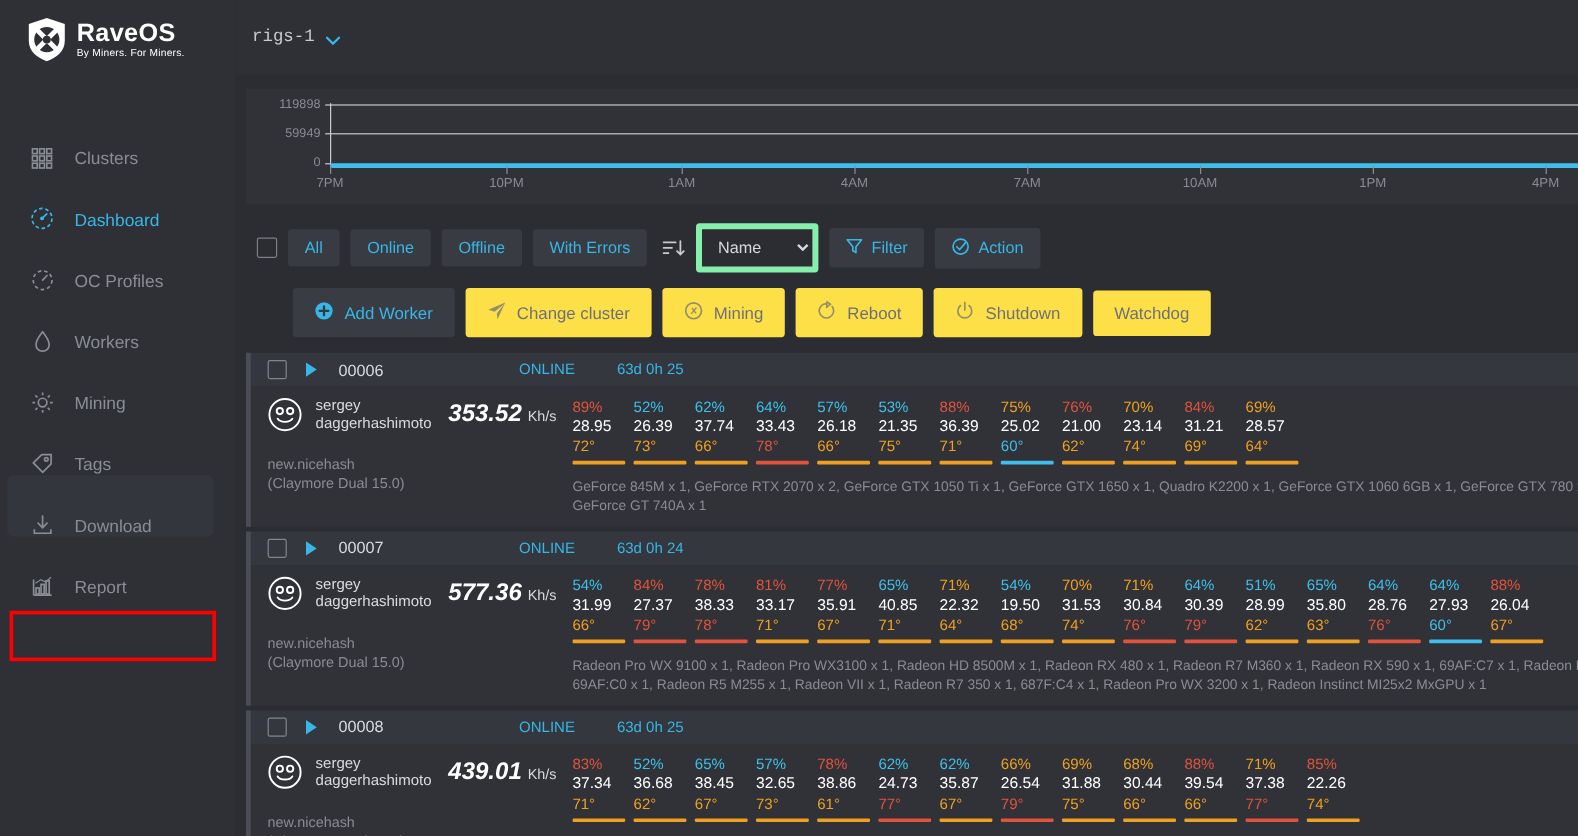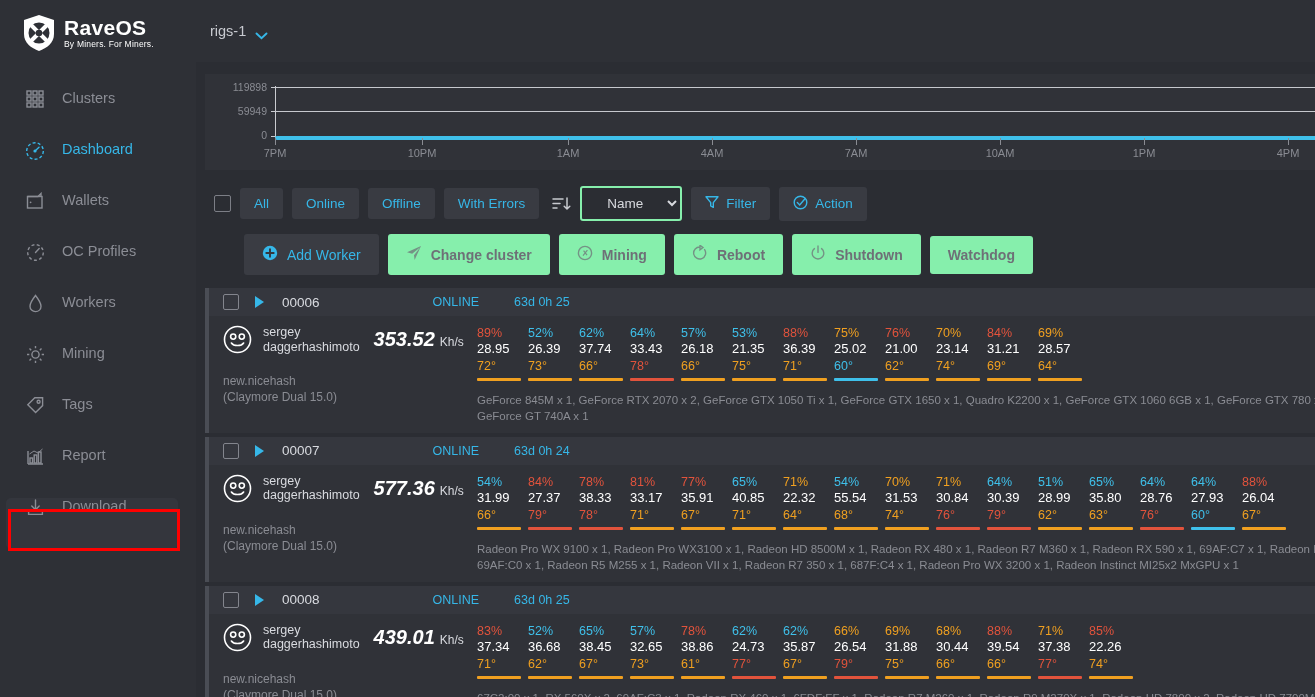--- a/index.html
+++ b/index.html
@@ -19,21 +19,21 @@
     position: relative;
   }
   .logo-wrap { padding: 14px 0 0 22px; display: flex; align-items: center; gap: 8px; }
   .logo-shield { width: 34px; height: 38px; flex: 0 0 34px; }
   .logo-text { line-height: 1; }
   .logo-main { font-size: 21px; color: #ffffff; font-weight: bold; letter-spacing: .3px; }
   .logo-sub { font-size: 8.5px; color: #ffffff; letter-spacing: .2px; margin-top: 2px; }
 
   .nav { margin-top: 38px; }
   .nav-item {
-    display: flex; align-items: flex-start;
+    display: flex; align-items: flex-end;
     height: 51px; padding-left: 22px;
     color: #8b8d95; font-size: 14.5px;
     position: relative;
   }
   .nav-item .nav-ico { width: 26px; flex: 0 0 26px; display: flex; align-items: center; justify-content: center; }
   .nav-item .nav-lbl { margin-left: 14px; }
   .nav-item.active { color: #36b7e8; }
   .nav-item.active .nav-ico svg { stroke: #36b7e8; }
   .nav-item.highlight-box {
     background: #34363d;
@@ -44,21 +44,21 @@
   }
   .hl-rect {
     position: absolute;
     border: 3px solid #ff0000;
     left: 8px; top: 509px; width: 172px; height: 42px;
     pointer-events: none;
   }
 
   
   .main { flex: 1 1 auto; height: 697px; background: #2b2d33; position: relative; overflow: hidden; }
-  .topbar { height: 62px; display: flex; align-items: center; padding-left: 14px; background: #2e3036; }
+  .topbar { height: 62px; display: flex; align-items: center; padding-left: 14px; background: #2e3036; font-family: Liberation Mono, monospace; }
   .rig-select { display: flex; align-items: center; gap: 9px; color: #c8cad0; font-size: 14.5px; cursor: pointer; }
   .chev { width: 13px; height: 8px; }
 
   .content { padding: 0 0 0 9px; }
 
   
   .chart-card {
     margin: 12px 0 0 0;
     background: #303238;
     height: 96px;
@@ -81,33 +81,33 @@
     border-radius: 2px; background: transparent; flex: 0 0 17px;
   }
   .pill {
     background: #393b42; color: #36b7e8; border: none;
     font-size: 13.5px; padding: 8px 14px; border-radius: 3px;
     font-family: "Liberation Sans", sans-serif; cursor: pointer;
     display: flex; align-items: center; gap: 7px;
   }
   .sort-ico { width: 19px; height: 16px; margin-left: 4px; }
   .sel {
-    background: #2b2d33; color: #d7d9de; border: 2px solid #86efac;
+    background: #2b2d33; color: #d7d9de; border: 5px solid #86efac;
     border-radius: 3px; font-size: 13.5px; padding: 7px 9px;
-    font-family: "Liberation Sans", sans-serif; width: 102px; text-align: center;
+    font-family: "Liberation Sans", sans-serif; width: 102px;
   }
   .actions { display: flex; align-items: center; gap: 9px; margin: 13px 0 0 9px; padding-left: 30px; }
   .abtn {
     background: #3a3c43; border: none; border-radius: 3px;
     font-size: 14px; padding: 11px 18px; cursor: pointer;
     font-family: "Liberation Sans", sans-serif;
     display: flex; align-items: center; gap: 9px;
     color: #36b7e8;
   }
-  .abtn.dim { color: #6e7077; background: #86efac; font-weight: bold; }
+  .abtn.dim { color: #6e7077; background: #fde047; }
   .abtn.dim svg { opacity: .72; }
 
   
   .cards { margin-top: 13px; }
   .card { width: 1306px; margin-bottom: 4px; position: relative; }
   .card-accent { position: absolute; left: 0; top: 0; width: 4px; height: 100%; background: #4a4d55; }
   .card-head {
     background: #35373e; height: 28px;
     display: flex; align-items: center; padding-left: 18px; gap: 0;
   }
@@ -186,30 +186,20 @@
         <span class="nav-ico">
           <svg width="20" height="20" viewBox="0 0 20 20" fill="none" stroke="#36b7e8" stroke-width="1.4">
             <circle cx="10" cy="10" r="8.3" stroke-dasharray="3 2.2"></circle>
             <circle cx="10" cy="10" r="1.6" fill="#36b7e8" stroke="none"></circle>
             <path d="M10 10 L14 6.3" stroke-linecap="round"></path>
           </svg>
         </span>
         <span class="nav-lbl">Dashboard</span>
       </div>
 
-      <div class="nav-item">
-        <span class="nav-ico">
-          <svg width="19" height="18" viewBox="0 0 19 18" fill="none" stroke="#8b8d95" stroke-width="1.4">
-            <path d="M1.5 4.5 H12 L15 1.5 V4.5"></path>
-            <rect x="1.5" y="4.5" width="14.5" height="11.5"></rect>
-            <circle cx="4.6" cy="10.3" r="0.9" fill="#8b8d95" stroke="none"></circle>
-          </svg>
-        </span>
-        <span class="nav-lbl">Wallets</span>
-      </div>
 
       <div class="nav-item">
         <span class="nav-ico">
           <svg width="19" height="19" viewBox="0 0 19 19" fill="none" stroke="#8b8d95" stroke-width="1.4">
             <circle cx="9.5" cy="9.5" r="7.8" stroke-dasharray="3 2.4"></circle>
             <path d="M9.5 9.5 L13.2 5.6" stroke-linecap="round"></path>
           </svg>
         </span>
         <span class="nav-lbl">OC Profiles</span>
       </div>
@@ -234,43 +224,43 @@
       </div>
 
       <div class="nav-item">
         <span class="nav-ico">
           <svg width="19" height="19" viewBox="0 0 19 19" fill="none" stroke="#8b8d95" stroke-width="1.4">
             <path d="M1.8 8.8 L8.8 1.8 H16.6 V9.6 L9.6 16.6 Z"></path>
             <circle cx="12.6" cy="5.8" r="1.5"></circle>
           </svg>
         </span>
         <span class="nav-lbl">Tags</span>
+      </div>
+
+      <div class="nav-item highlight-box">
+        <span class="nav-ico">
+          <svg width="19" height="19" viewBox="0 0 19 19" fill="none" stroke="#8b8d95" stroke-width="1.4">
+            <path d="M9.5 2 V11.5 M5.8 8 L9.5 11.8 L13.2 8" stroke-linecap="round"></path>
+            <path d="M2.6 13 V16.4 H16.4 V13"></path>
+          </svg>
+        </span>
+        <span class="nav-lbl">Download</span>
       </div>
 
       <div class="nav-item">
         <span class="nav-ico">
           <svg width="19" height="19" viewBox="0 0 19 19" fill="none" stroke="#8b8d95" stroke-width="1.4">
             <path d="M2 17 H17 M2 17 V4"></path>
             <rect x="4" y="11" width="2.6" height="5"></rect>
               <rect x="8.2" y="8" width="2.6" height="8"></rect>
               <rect x="12.4" y="5" width="2.6" height="11"></rect>
             <path d="M3.5 7 L8 4 L12 6 L16.5 2" stroke-width="1"></path>
           </svg>
         </span>
         <span class="nav-lbl">Report</span>
-      </div>
-
-      <div class="nav-item highlight-box">
-        <span class="nav-ico">
-          <svg width="19" height="19" viewBox="0 0 19 19" fill="none" stroke="#8b8d95" stroke-width="1.4">
-            <path d="M9.5 2 V11.5 M5.8 8 L9.5 11.8 L13.2 8" stroke-linecap="round"></path>
-            <path d="M2.6 13 V16.4 H16.4 V13"></path>
-          </svg>
-        </span>
-        <span class="nav-lbl">Download</span>
       </div>
     </div>
     <div class="hl-rect"></div>
   </div>
 
   <div class="main">
     <div class="topbar">
       <div class="rig-select">
         <span>rigs-1</span>
         <span class="chev">
@@ -599,21 +589,21 @@
                     <div class="bar bg-org"></div>
                   </div>
                 <div class="gpu">
                     <div class="pc c-org">71%</div>
                     <div class="hr">22.32</div>
                     <div class="tp c-org">64°</div>
                     <div class="bar bg-org"></div>
                   </div>
                 <div class="gpu">
                     <div class="pc c-blu">54%</div>
-                    <div class="hr">55.54</div>
+                    <div class="hr">19.50</div>
                     <div class="tp c-org">68°</div>
                     <div class="bar bg-org"></div>
                   </div>
                 <div class="gpu">
                     <div class="pc c-org">70%</div>
                     <div class="hr">31.53</div>
                     <div class="tp c-org">74°</div>
                     <div class="bar bg-org"></div>
                   </div>
                 <div class="gpu">

